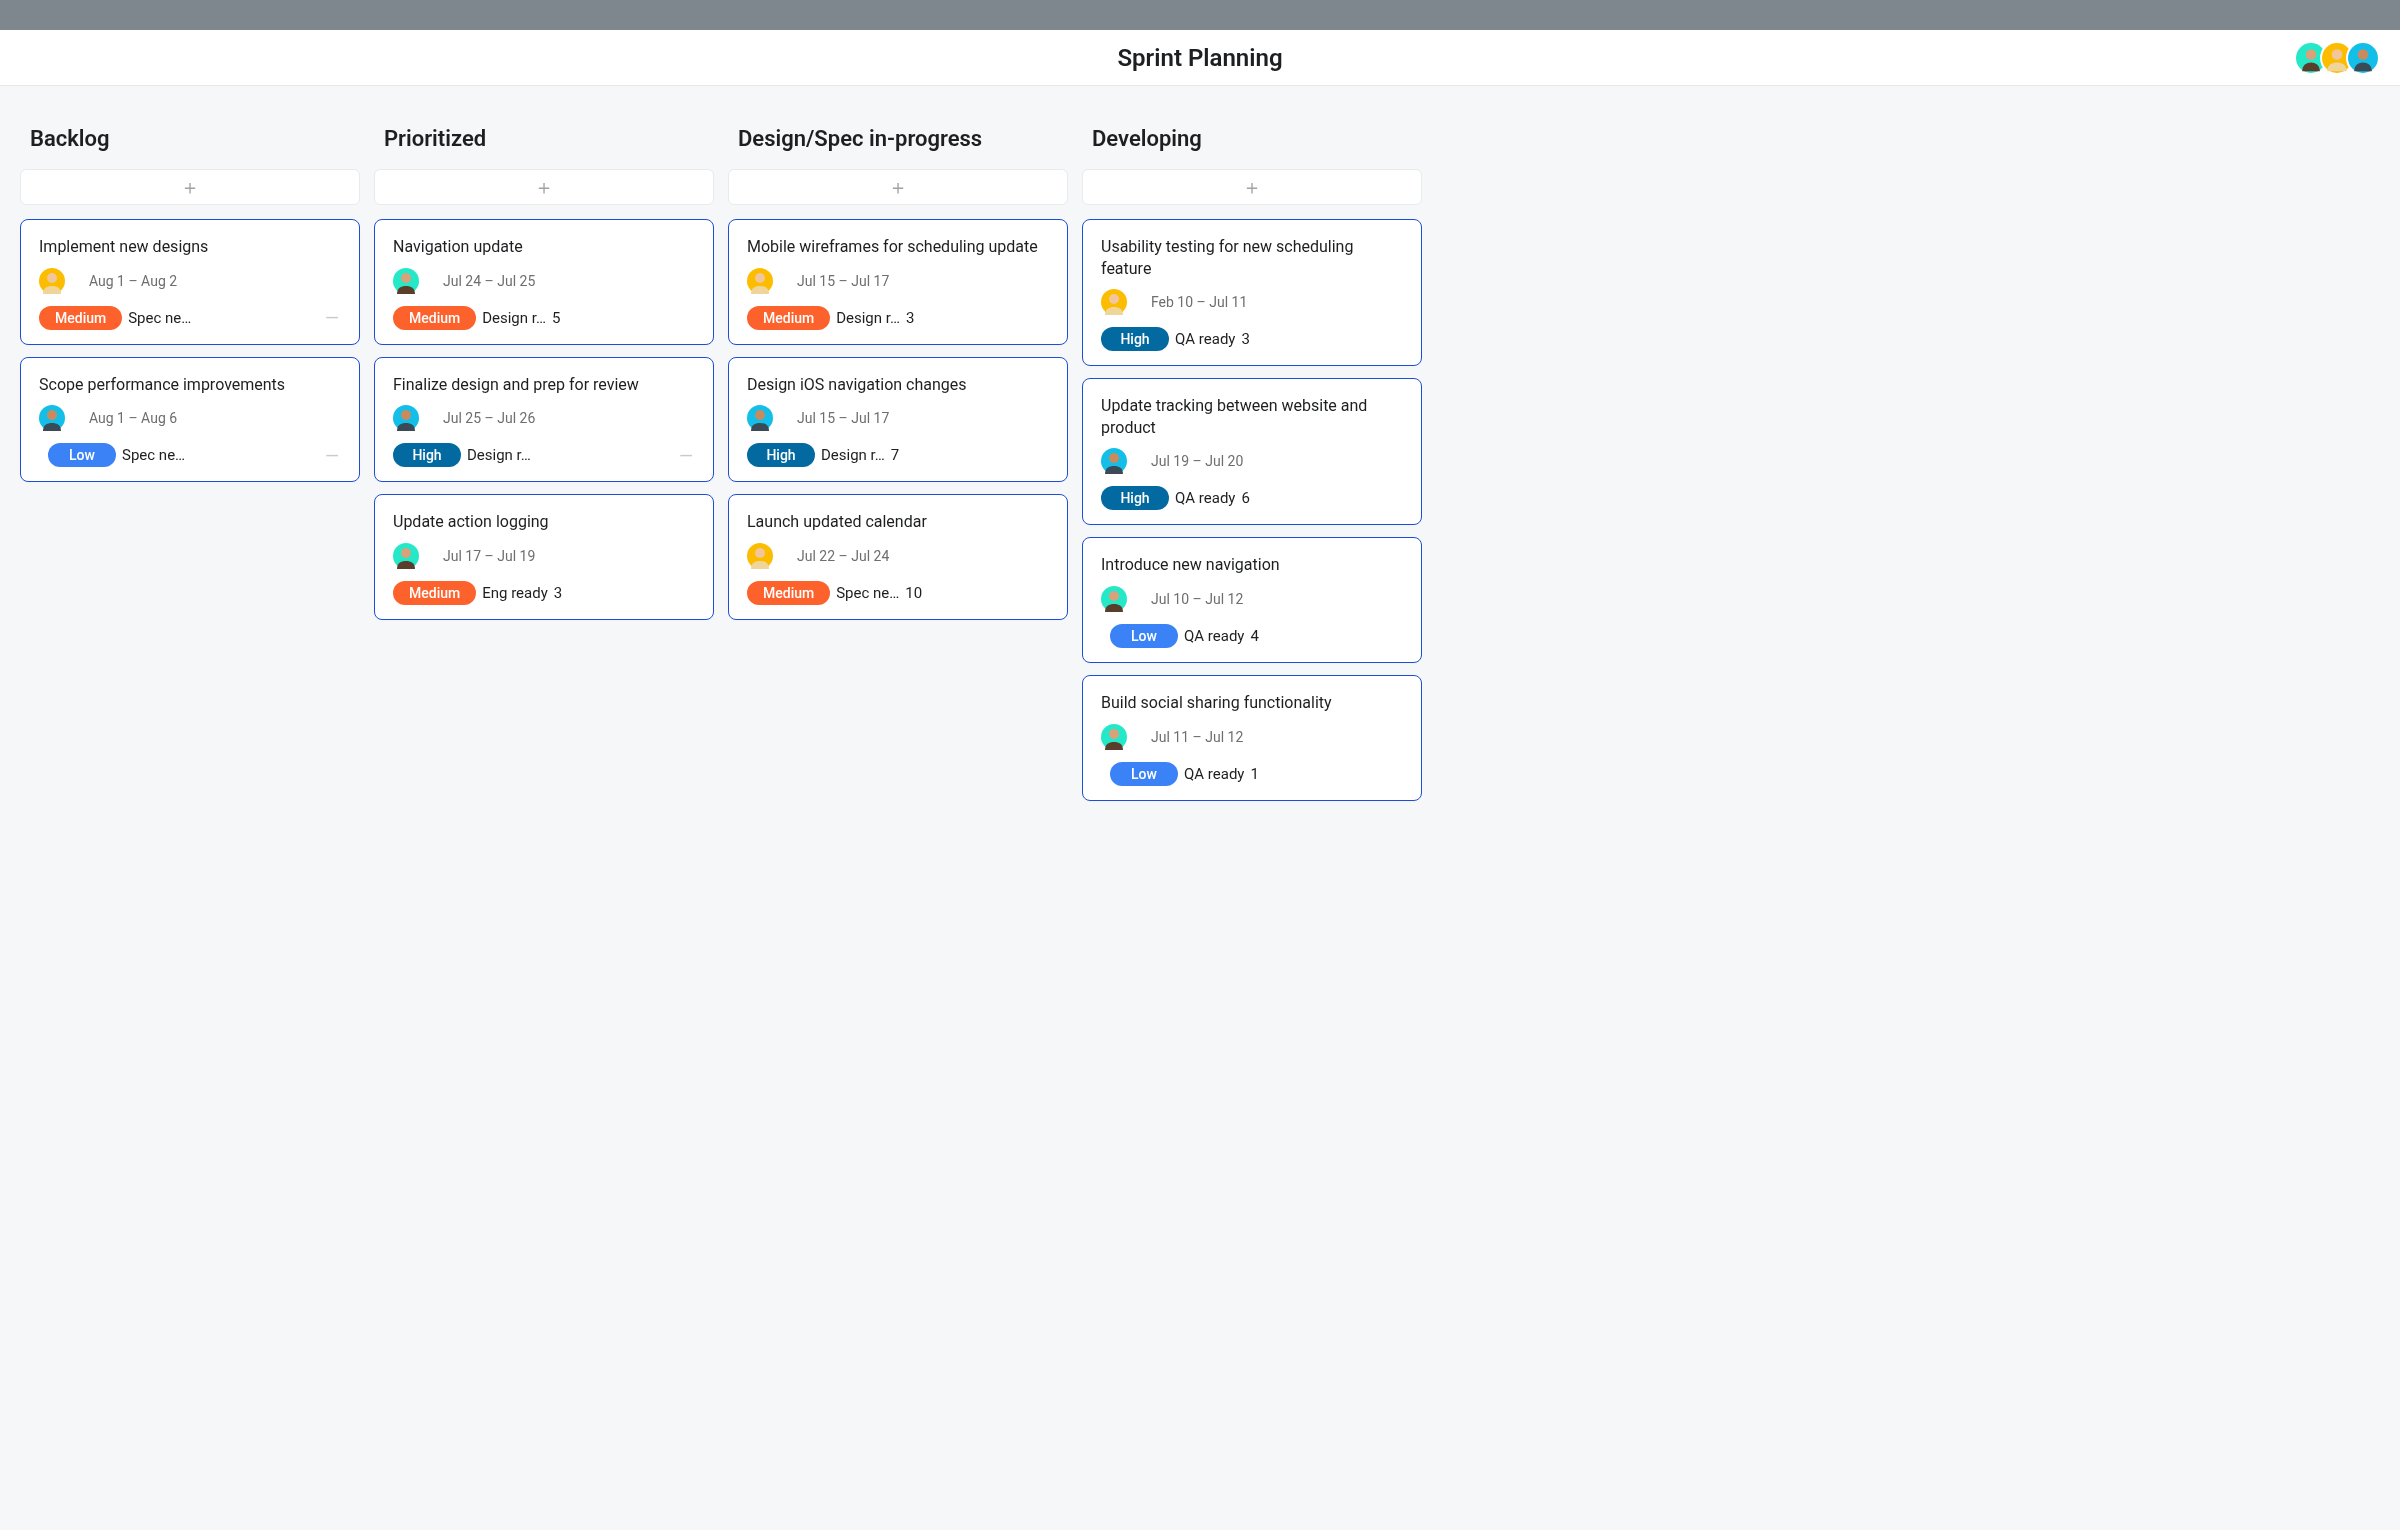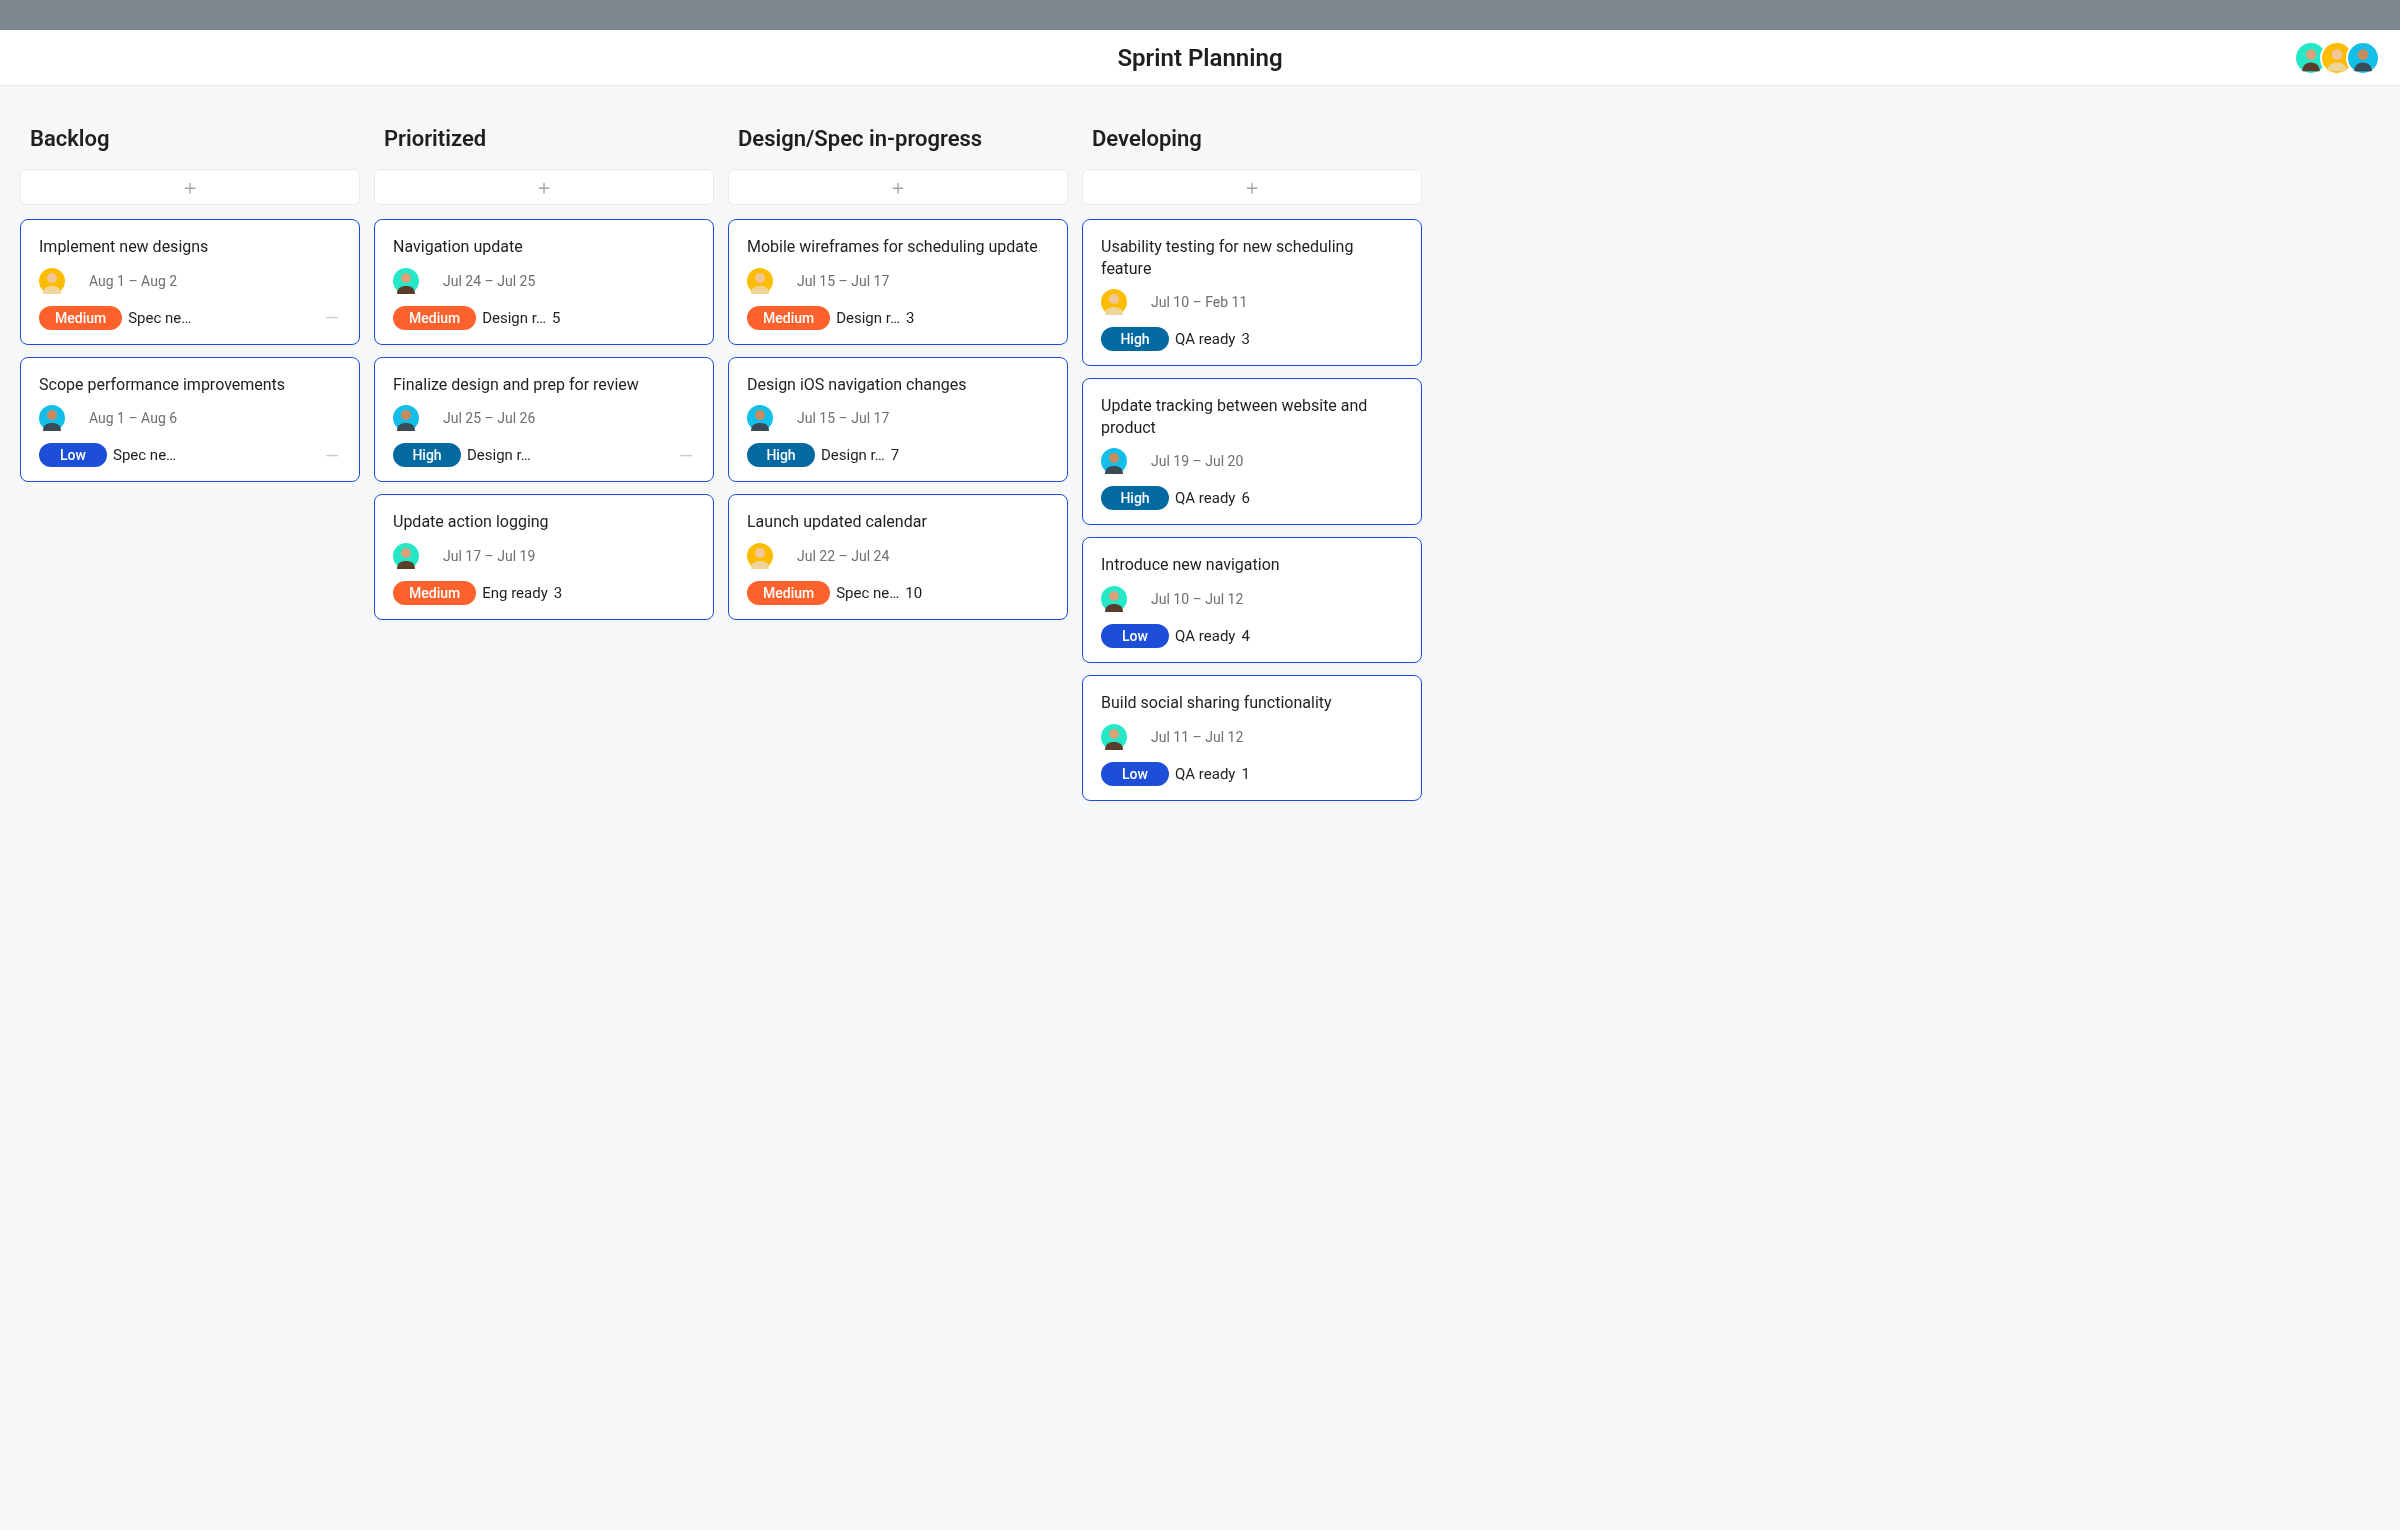--- a/index.html
+++ b/index.html
@@ -107,21 +107,21 @@
     padding: 4px 16px;
     border-radius: 14px;
     font-size: 14px;
     color: #fff;
     font-weight: 500;
     min-width: 68px;
     text-align: center;
   }
   .pill.medium { background: #fd612c; }
   .pill.high { background: #0369a1; }
-  .pill.low { background: #1d4ed8; }
+  .pill.low { background: #3b82f6; margin-left: 9px; }
   .status {
     font-size: 15px;
     color: #1e1f21;
     white-space: nowrap;
     overflow: hidden;
     text-overflow: ellipsis;
     max-width: 90px;
   }
   .count { font-size: 15px; color: #1e1f21; }
   .dash { color:#c8cbce; font-size:18px; margin-left:auto; letter-spacing:2px; }
@@ -299,21 +299,21 @@
       <div class="add-card">
         <span class="plus">＋</span>
       </div>
       <div class="card">
         <div class="card-title">Usability testing for new scheduling feature</div>
         <div class="meta-row">
           <div class="mini-avatar yellow"><svg viewBox="0 0 26 26">
               <circle cx="13" cy="10" r="5" fill="#f1c69a"></circle>
               <path d="M4 26c0-6 4-8 9-8s9 2 9 8" fill="#efd59a"></path>
             </svg></div>
-          <div class="date">Jul 10 – Feb 11</div>
+          <div class="date">Feb 10 – Jul 11</div>
         </div>
         <div class="tag-row">
           <span class="pill high">High</span>
           <span class="status">QA ready</span>
           <span class="count">3</span>
         </div>
       </div>
       <div class="card">
         <div class="card-title">Update tracking between website and product</div>
         <div class="meta-row">

